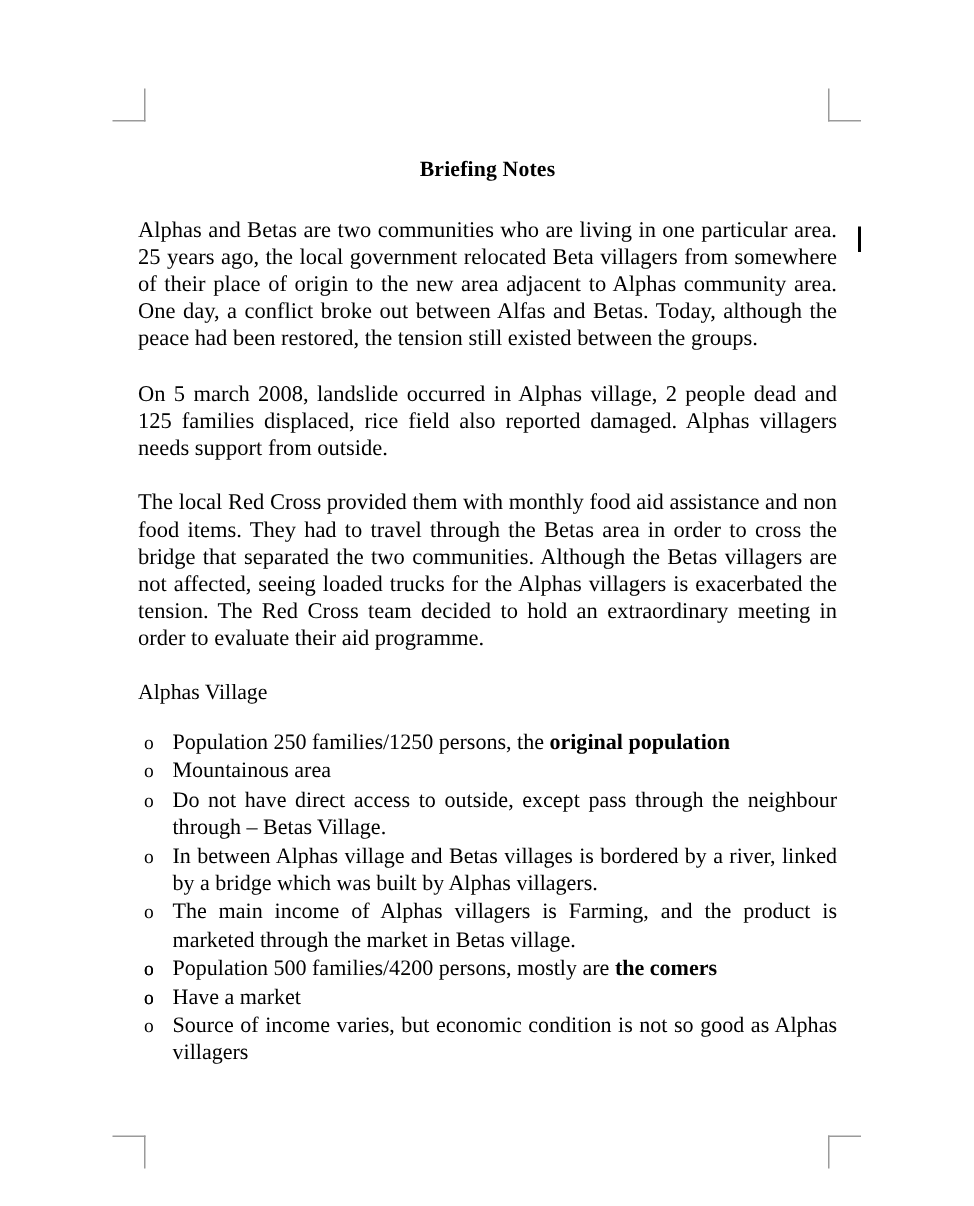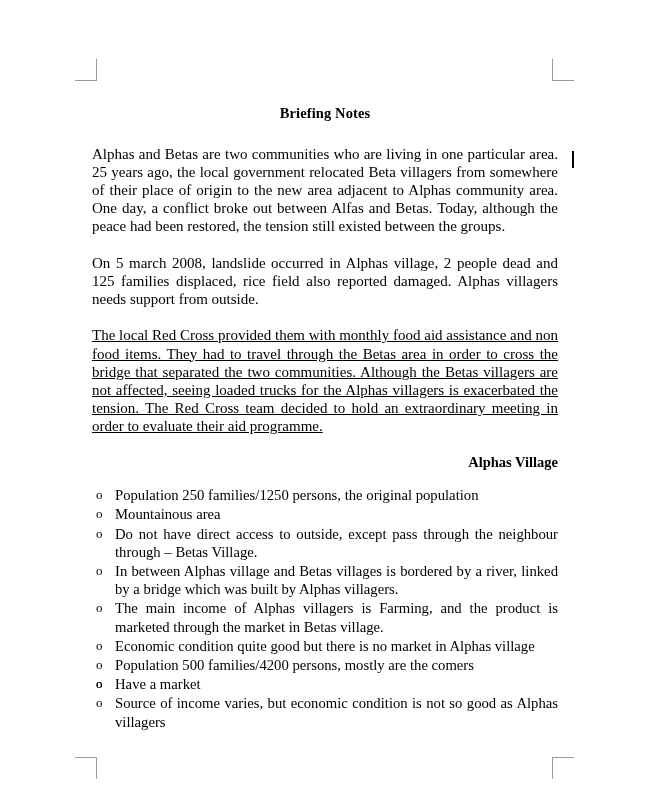--- a/index.html
+++ b/index.html
@@ -74,26 +74,26 @@
 
   p.para {
     font-size: 15px;
     line-height: 18.2px;
     text-align: justify;
     text-justify: inter-word;
     margin: 0 0 18px 0;
     -webkit-hyphens: none;
     hyphens: none;
   }
-  p.para:last-of-type { margin-bottom: 0; text-decoration: underline; }
+  p.para:last-of-type { margin-bottom: 0; }
 
   .section-heading {
     font-size: 14.5px;
-    font-weight: bold;
-    text-align: right;
+    font-weight: normal;
+    text-align: left;
     margin: 18px 0 16px 0;
     line-height: 1.15;
   }
 
   ul.bullets {
     list-style: none;
     margin: 0;
     padding: 0;
   }
   ul.bullets > li {
@@ -107,21 +107,21 @@
   }
   ul.bullets > li .bullet-marker {
     position: absolute;
     left: 4px;
     top: 0;
     font-size: 13px;
     line-height: 18.2px;
   }
   ul.bullets > li.no-justify { text-align: left; }
 
-  b, .bold { font-weight: normal; }
+  b, .bold { font-weight: bold; }
 
   
   .change-bar {
     position: absolute;
     left: 572px;
     top: 151px;
     width: 1.5px;
     height: 17px;
     background: #000000;
   }
@@ -161,21 +161,21 @@
     <p class="para">The local Red Cross provided them with monthly food aid assistance and non food items.    They had to travel through the Betas area in order to cross the bridge that separated the two communities.    Although the Betas villagers are not affected, seeing loaded trucks for the Alphas villagers is exacerbated the tension.    The Red Cross team decided to hold an extraordinary meeting in order to evaluate their aid programme.</p>
 
     <h2 class="section-heading">Alphas Village</h2>
 
     <ul class="bullets" id="list-0">
         <li><span class="bullet-marker">o</span><span>Population 250 families/1250 persons, the </span><b>original population</b></li>
         <li class="no-justify"><span class="bullet-marker">o</span><span>Mountainous area</span></li>
         <li><span class="bullet-marker">o</span><span>Do not have direct access to outside, except pass through the neighbour through – Betas Village.</span></li>
         <li><span class="bullet-marker">o</span><span>In between Alphas village and Betas villages is bordered by a river, linked by a bridge which was built by Alphas villagers.</span></li>
         <li><span class="bullet-marker">o</span><span>The main income of Alphas villagers is Farming, and the product is marketed through the market in Betas village.</span></li>
-        <li class="no-justify"><span class="bullet-marker">o</span><span>Economic condition quite good but there is no market in Alphas village</span></li>
+        <li class="no-justify"><span class="bullet-marker">o</span></li>
       </ul>
 
 
     <ul class="bullets" id="list-1">
         <li><span class="bullet-marker">o</span><span>Population 500 families/4200 persons, mostly are </span><b>the comers</b></li>
         <li class="no-justify"><span class="bullet-marker">o</span></li>
         <li class="no-justify"><span class="bullet-marker">o</span><span>Have a market</span></li>
         <li><span class="bullet-marker">o</span><span>Source of income varies, but economic condition is not so good as Alphas villagers</span></li>
       </ul>
 

